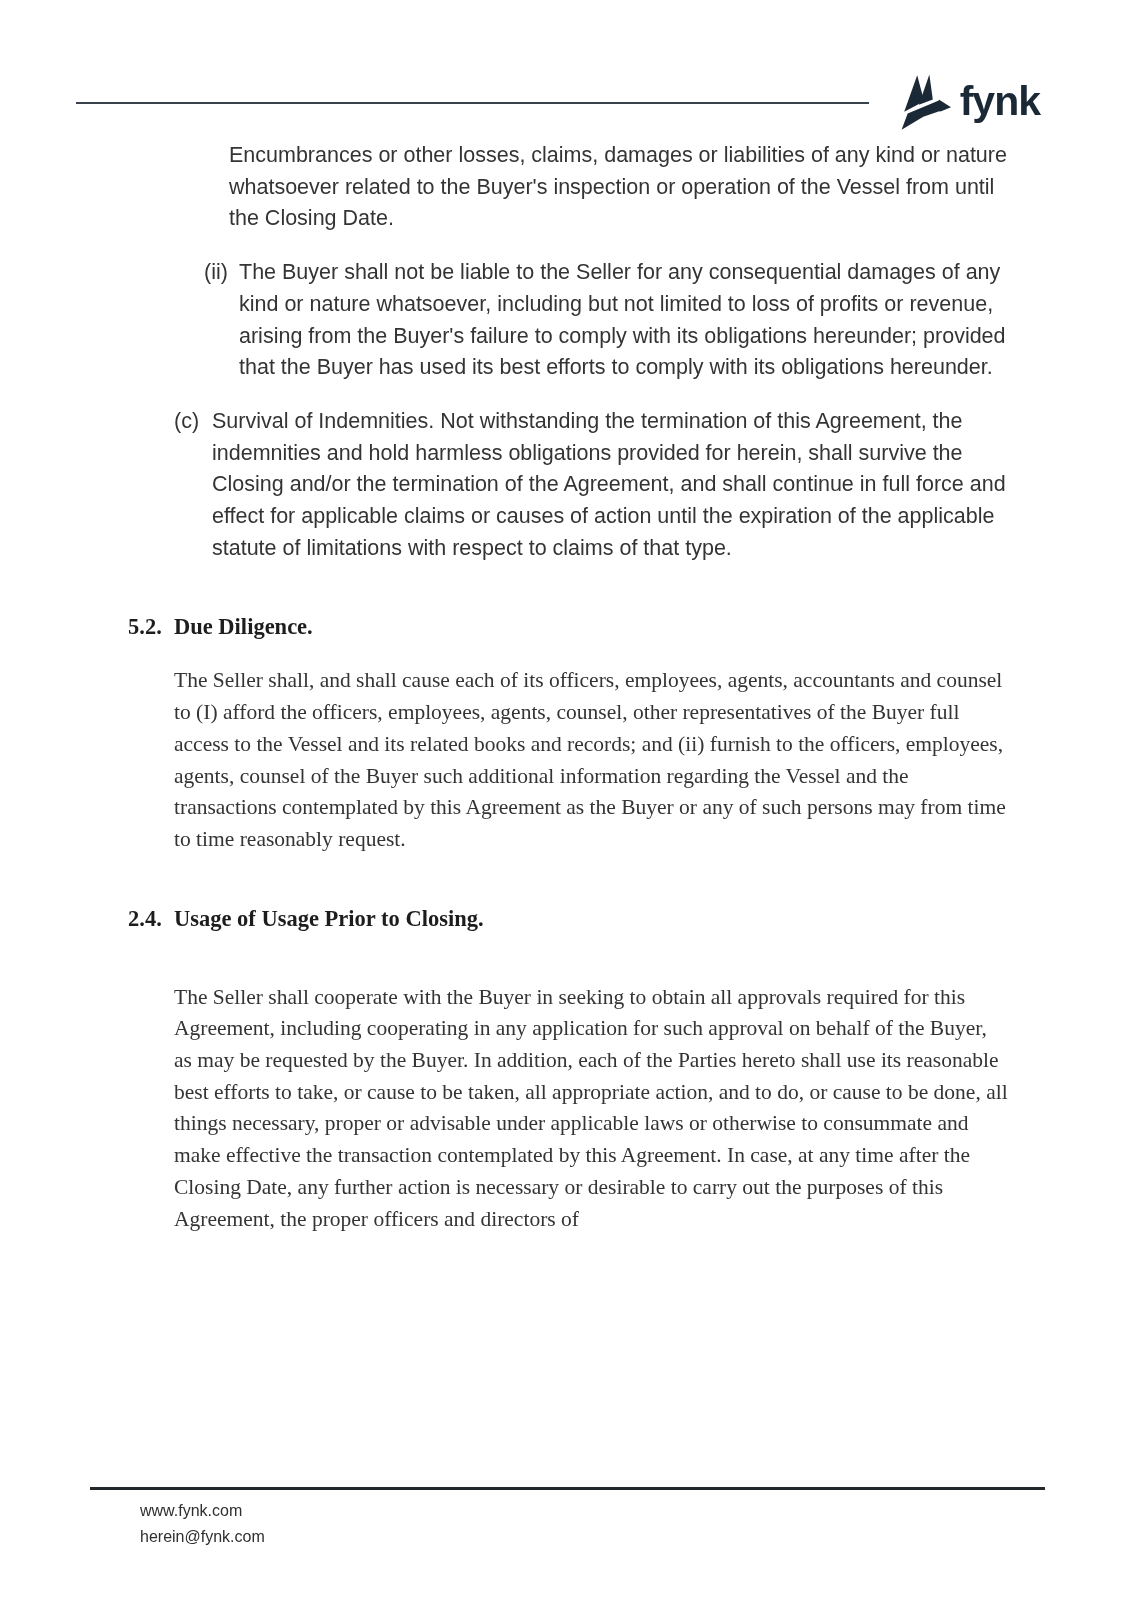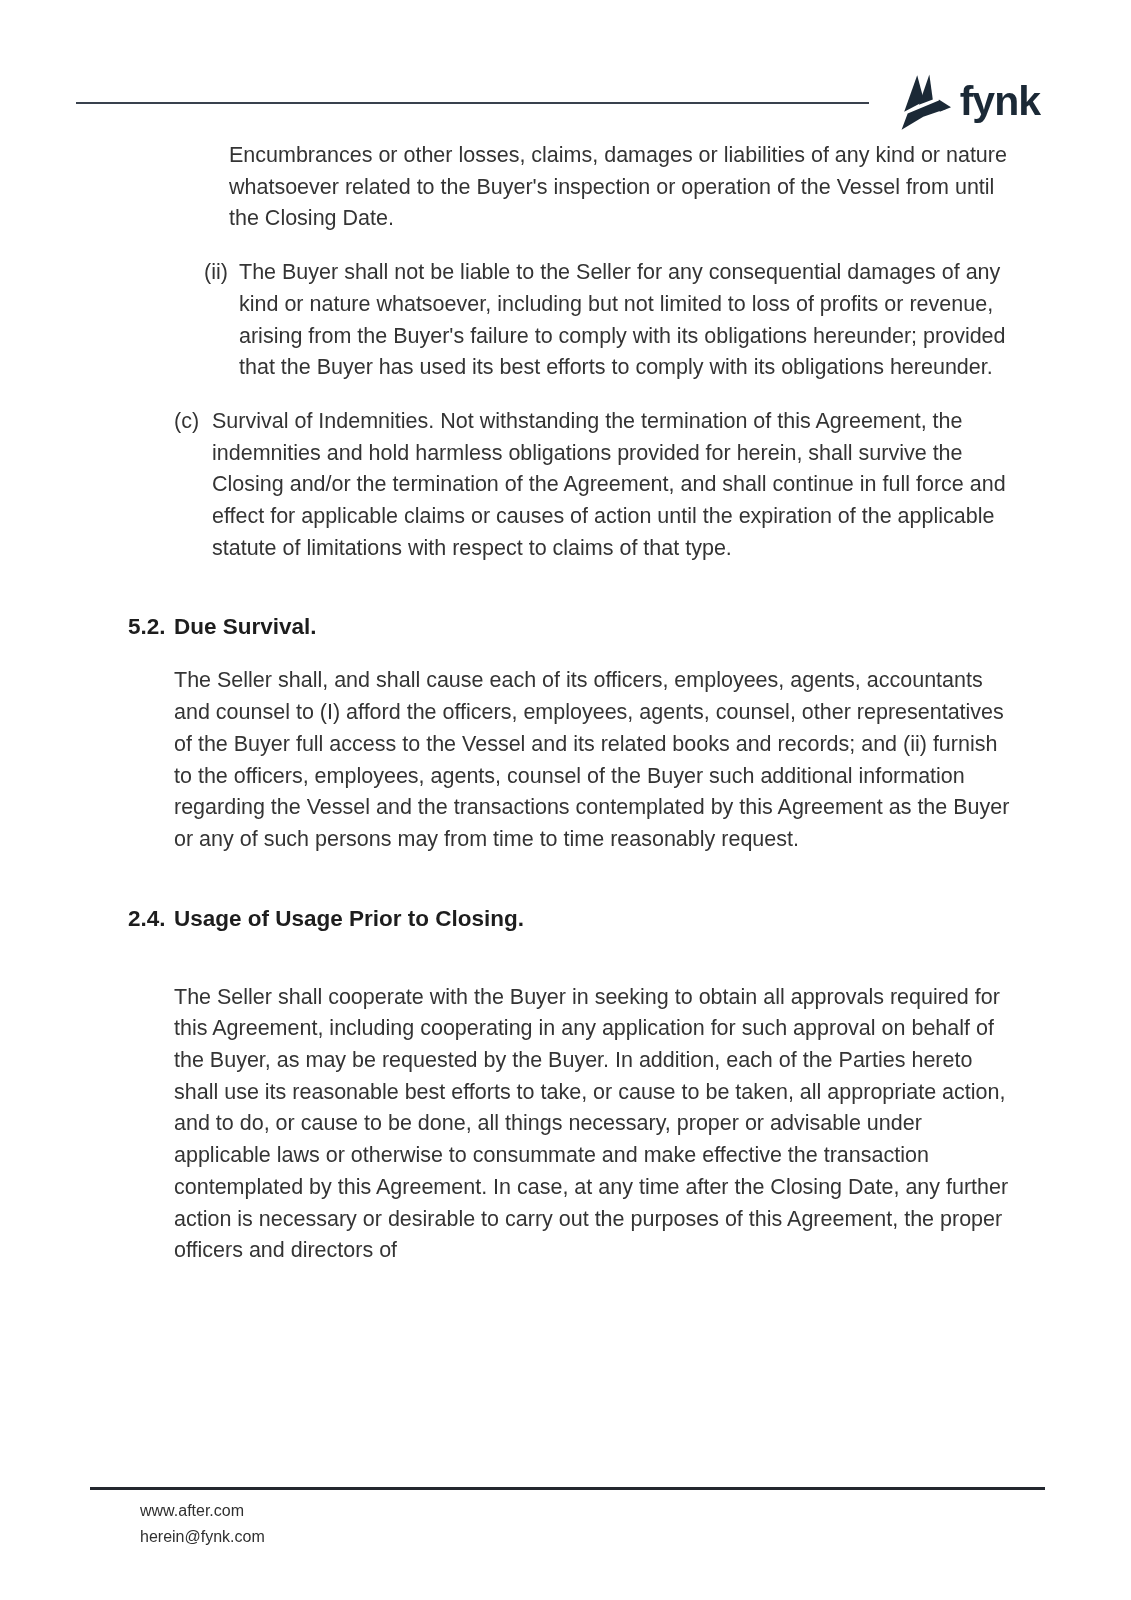--- a/index.html
+++ b/index.html
@@ -34,21 +34,21 @@
     font-size:21.5px; line-height:31.7px; color:#343434;margin-left:24px;
   }
   .para-continuation { margin:8px 0 0 101px; }
   .list-item { display:flex; margin-top:22px;gap:10px; }
   .list-item .marker { flex:0 0 auto; }
   .li-ii { margin-left:76px; }
   .li-ii .marker { min-width:25px; }
   .li-c  { margin-left:46px; }
   .li-c  .marker { min-width:28px; }
 
-  .section { margin-top:47px; }
+  .section { margin-top:47px;font-family:Liberation Serif, serif; }
   .section-heading {
     display:flex;
     font-size:22.5px; font-weight:700; color:#1d1d1d;
     line-height:32px;
   }
   .section-heading .sec-num { flex:0 0 46px; }
   .section-body { margin:22px 0 0 46px; }
 
   
   .footer { position:absolute; left:90px; right:86px; top:1487px; }
@@ -88,39 +88,39 @@
     </div>
 
     <div class="list-item li-c">
       <span class="marker">(c)</span>
       <p>Survival of Indemnities. Not withstanding the termination of this Agreement, the indemnities and hold harmless obligations provided for herein, shall survive the Closing and/or the termination of the Agreement, and shall continue in full force and effect for applicable claims or causes of action until the expiration of the applicable statute of limitations with respect to claims of that type.</p>
     </div>
 
     <div class="section">
       <div class="section-heading">
         <span class="sec-num">5.2.</span>
-        <span class="sec-title">Due Survival.</span>
+        <span class="sec-title">Due Diligence.</span>
       </div>
       <p class="section-body">The Seller shall, and shall cause each of its officers, employees, agents, accountants and counsel to (I) afford the officers, employees, agents, counsel, other representatives of the Buyer full access to the Vessel and its related books and records; and (ii) furnish to the officers, employees, agents, counsel of the Buyer such additional information regarding the Vessel and the transactions contemplated by this Agreement as the Buyer or any of such persons may from time to time reasonably request.</p>
     </div>
 
     <div class="section">
       <div class="section-heading">
         <span class="sec-num">2.4.</span>
         <span class="sec-title">Usage of Usage Prior to Closing.</span>
       </div>
     </div>
 
     <div class="section">
       <p class="section-body">The Seller shall cooperate with the Buyer in seeking to obtain all approvals required for this Agreement, including cooperating in any application for such approval on behalf of the Buyer, as may be requested by the Buyer. In addition, each of the Parties hereto shall use its reasonable best efforts to take, or cause to be taken, all appropriate action, and to do, or cause to be done, all things necessary, proper or advisable under applicable laws or otherwise to consummate and make effective the transaction contemplated by this Agreement. In case, at any time after the Closing Date, any further action is necessary or desirable to carry out the purposes of this Agreement, the proper officers and directors of</p>
     </div>
 
   </div>
 
   <div class="footer">
     <div class="footer-rule"></div>
     <div class="footer-text">
-      <div>www.after.com</div>
+      <div>www.fynk.com</div>
       <div>herein@fynk.com</div>
     </div>
   </div>
 
 </div>
 
 </body></html>

